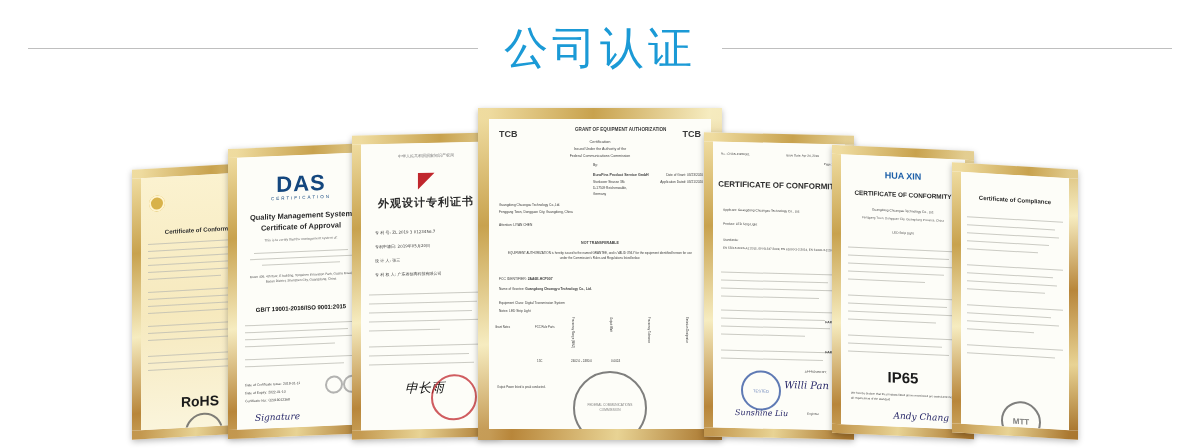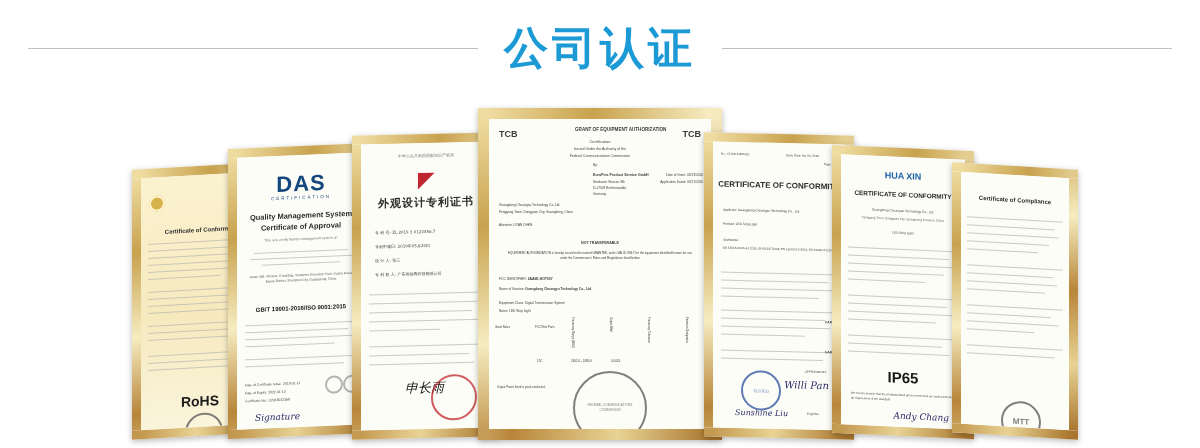--- a/index.html
+++ b/index.html
@@ -16,21 +16,21 @@
     display:flex;align-items:center;justify-content:center;
   }
   .rule{
     height:1px;background:#bfbfbf;flex:0 0 auto;
   }
   .rule.left{width:450px;}
   .rule.right{width:450px;}
   .title{
     color:#1b9ad6;
     font-size:44px;
-    font-weight:bold;
+    font-weight:normal;
     letter-spacing:4px;
     padding:0 26px;
     white-space:nowrap;
     line-height:48px;
   }
   
   .gallery{
     position:absolute;left:0;top:96px;width:1200px;height:352px;
   }
   .frame{

